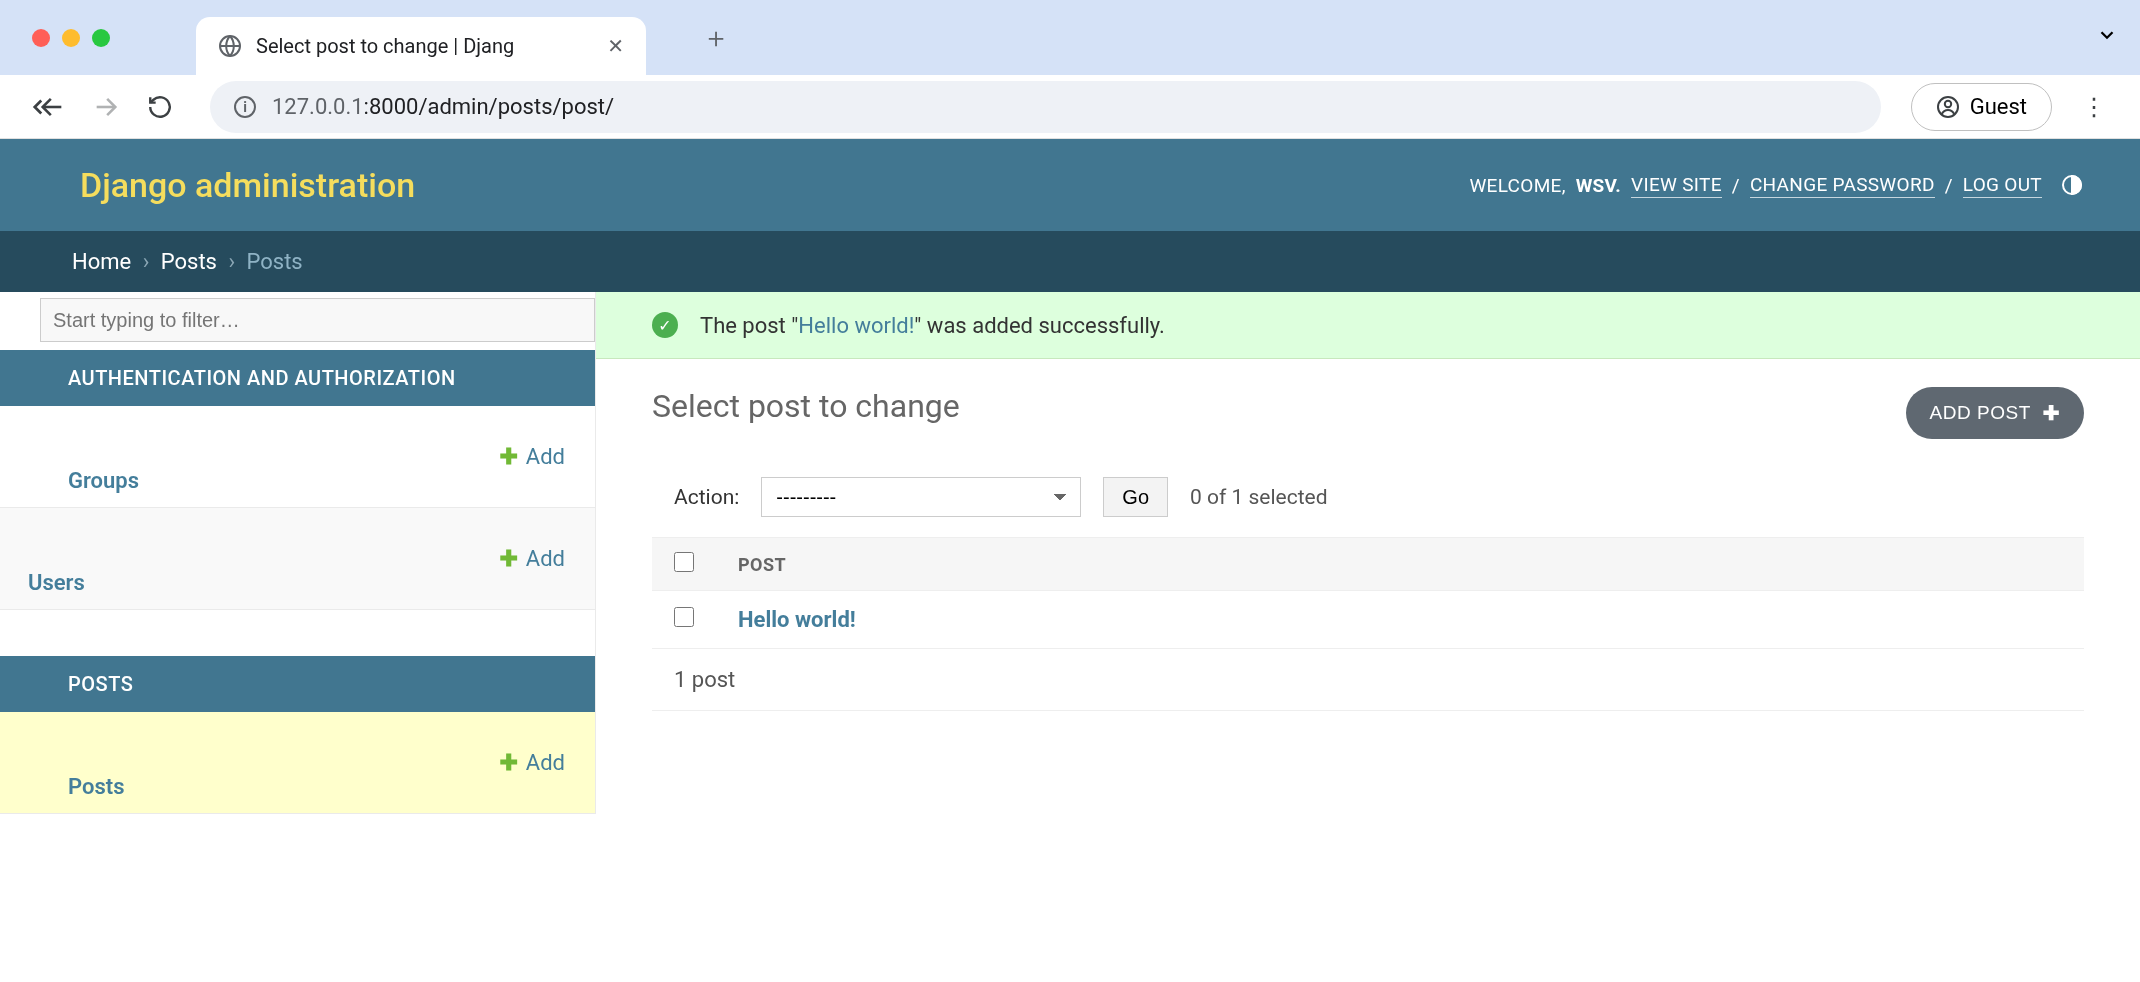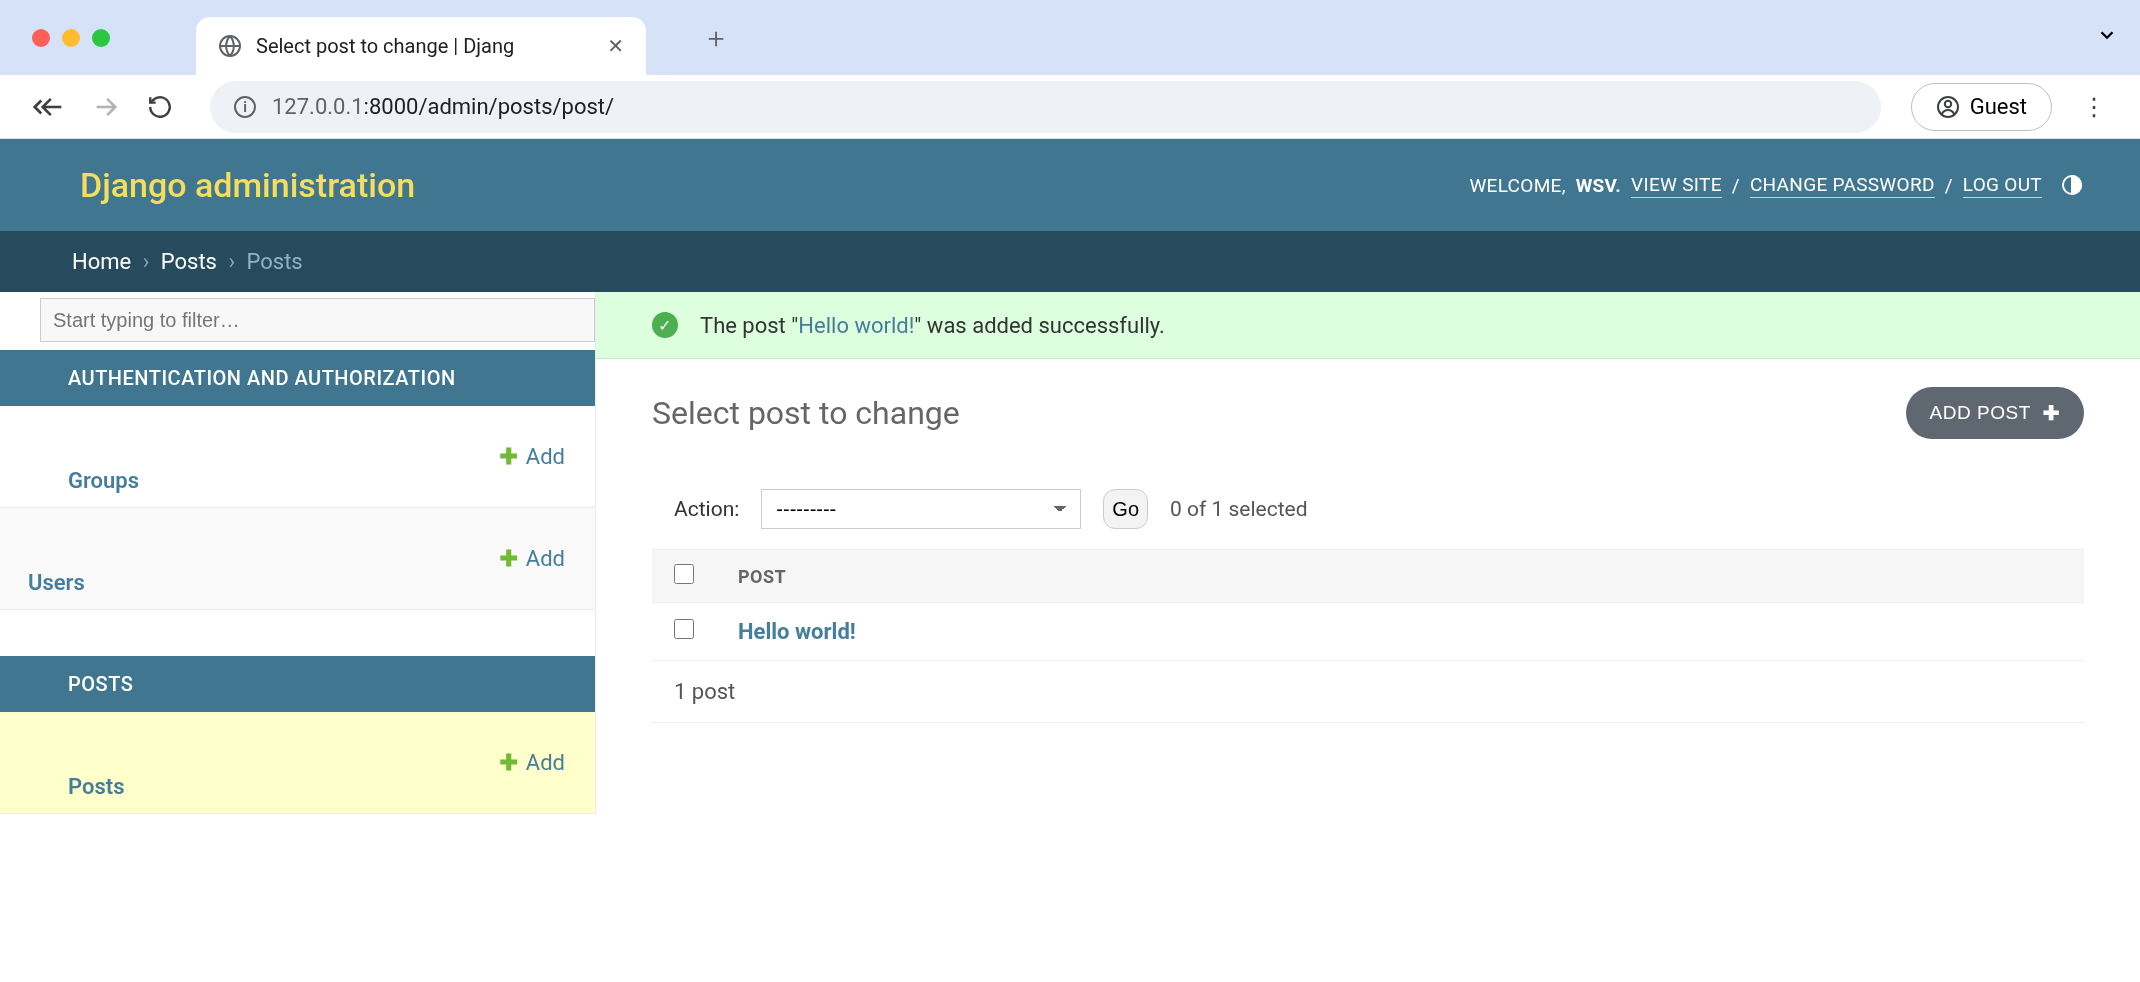--- a/index.html
+++ b/index.html
@@ -57,28 +57,28 @@
   .model-row.selected { background: #ffffcc; }
   .add-link { color: #447e9b; font-size: 22px; text-decoration: none; display: inline-flex; align-items: center; gap: 8px;}
   .add-link .plus { color: #71b936; font-weight: 900; font-size: 22px;}
 
   .main { flex: 1; }
   .msg-success { background: #dfd; padding: 20px 56px; display: flex; align-items: center; gap: 22px; font-size: 22px; color: #333; border-bottom:1px solid #c7e8bd;}
   .msg-success .check { width: 26px; height: 26px; background: #4caf50; border-radius: 50%; display: inline-flex; align-items: center; justify-content: center; color: #fff; font-size: 16px;}
   .msg-success a { color: #447e9b; text-decoration: none;}
 
   .main-inner { padding: 28px 56px; }
-  .page-title-row { display: flex; justify-content: space-between; align-items: center; margin-bottom: 36px;}
+  .page-title-row { display: flex; justify-content: space-between; align-items: flex-start; margin-bottom: 24px;}
   .page-title { font-size: 32px; color: #666; font-weight: 400;}
   .add-button { background: #5f6871; color: #fff; border: none; border-radius: 30px; padding: 14px 24px; font-size: 19px; display: inline-flex; align-items: center; gap: 12px; letter-spacing: 0.5px;}
   .add-button .plus-ico { font-weight: 900; font-size:20px;}
 
   .actions-row { display: flex; align-items: center; gap: 22px; padding: 14px 22px; font-size: 21px; color: #333;}
   .actions-row select { height: 40px; font-size: 20px; padding: 0 42px 0 14px; border: 1px solid #ccc; background: #fff; min-width: 320px; appearance: none; -webkit-appearance:none; background-image: linear-gradient(45deg, transparent 50%, #666 50%), linear-gradient(135deg, #666 50%, transparent 50%); background-position: calc(100% - 20px) 16px, calc(100% - 14px) 16px; background-size: 6px 6px, 6px 6px; background-repeat: no-repeat;}
-  .go-btn { height: 40px; padding: 0 8px; font-size: 20px; border: 1px solid #ccc; background: #f3f3f3; border-radius:12px;}
+  .go-btn { height: 40px; padding: 0 18px; font-size: 20px; border: 1px solid #ccc; background: #f3f3f3; border-radius:0;}
   .selection-count { color: #555; }
 
   table.results { width: 100%; border-collapse: collapse; margin-top: 6px;}
   table.results thead th { background: #f6f6f6; text-align: left; font-size: 18px; color: #666; padding: 14px 22px; border-top: 1px solid #eee; border-bottom: 1px solid #eee; letter-spacing: 0.5px;}
   table.results th.check-col, table.results td.check-col { width: 50px; text-align:center;}
   table.results td { padding: 16px 22px; border-bottom: 1px solid #eee; font-size: 22px;}
   table.results td a { color: #447e9b; font-weight: 700; text-decoration: none;}
   input[type=checkbox] { width: 20px; height: 20px; }
 
   .paginator { padding: 18px 22px; font-size: 22px; color: #555; border-bottom: 1px solid #eee;}

